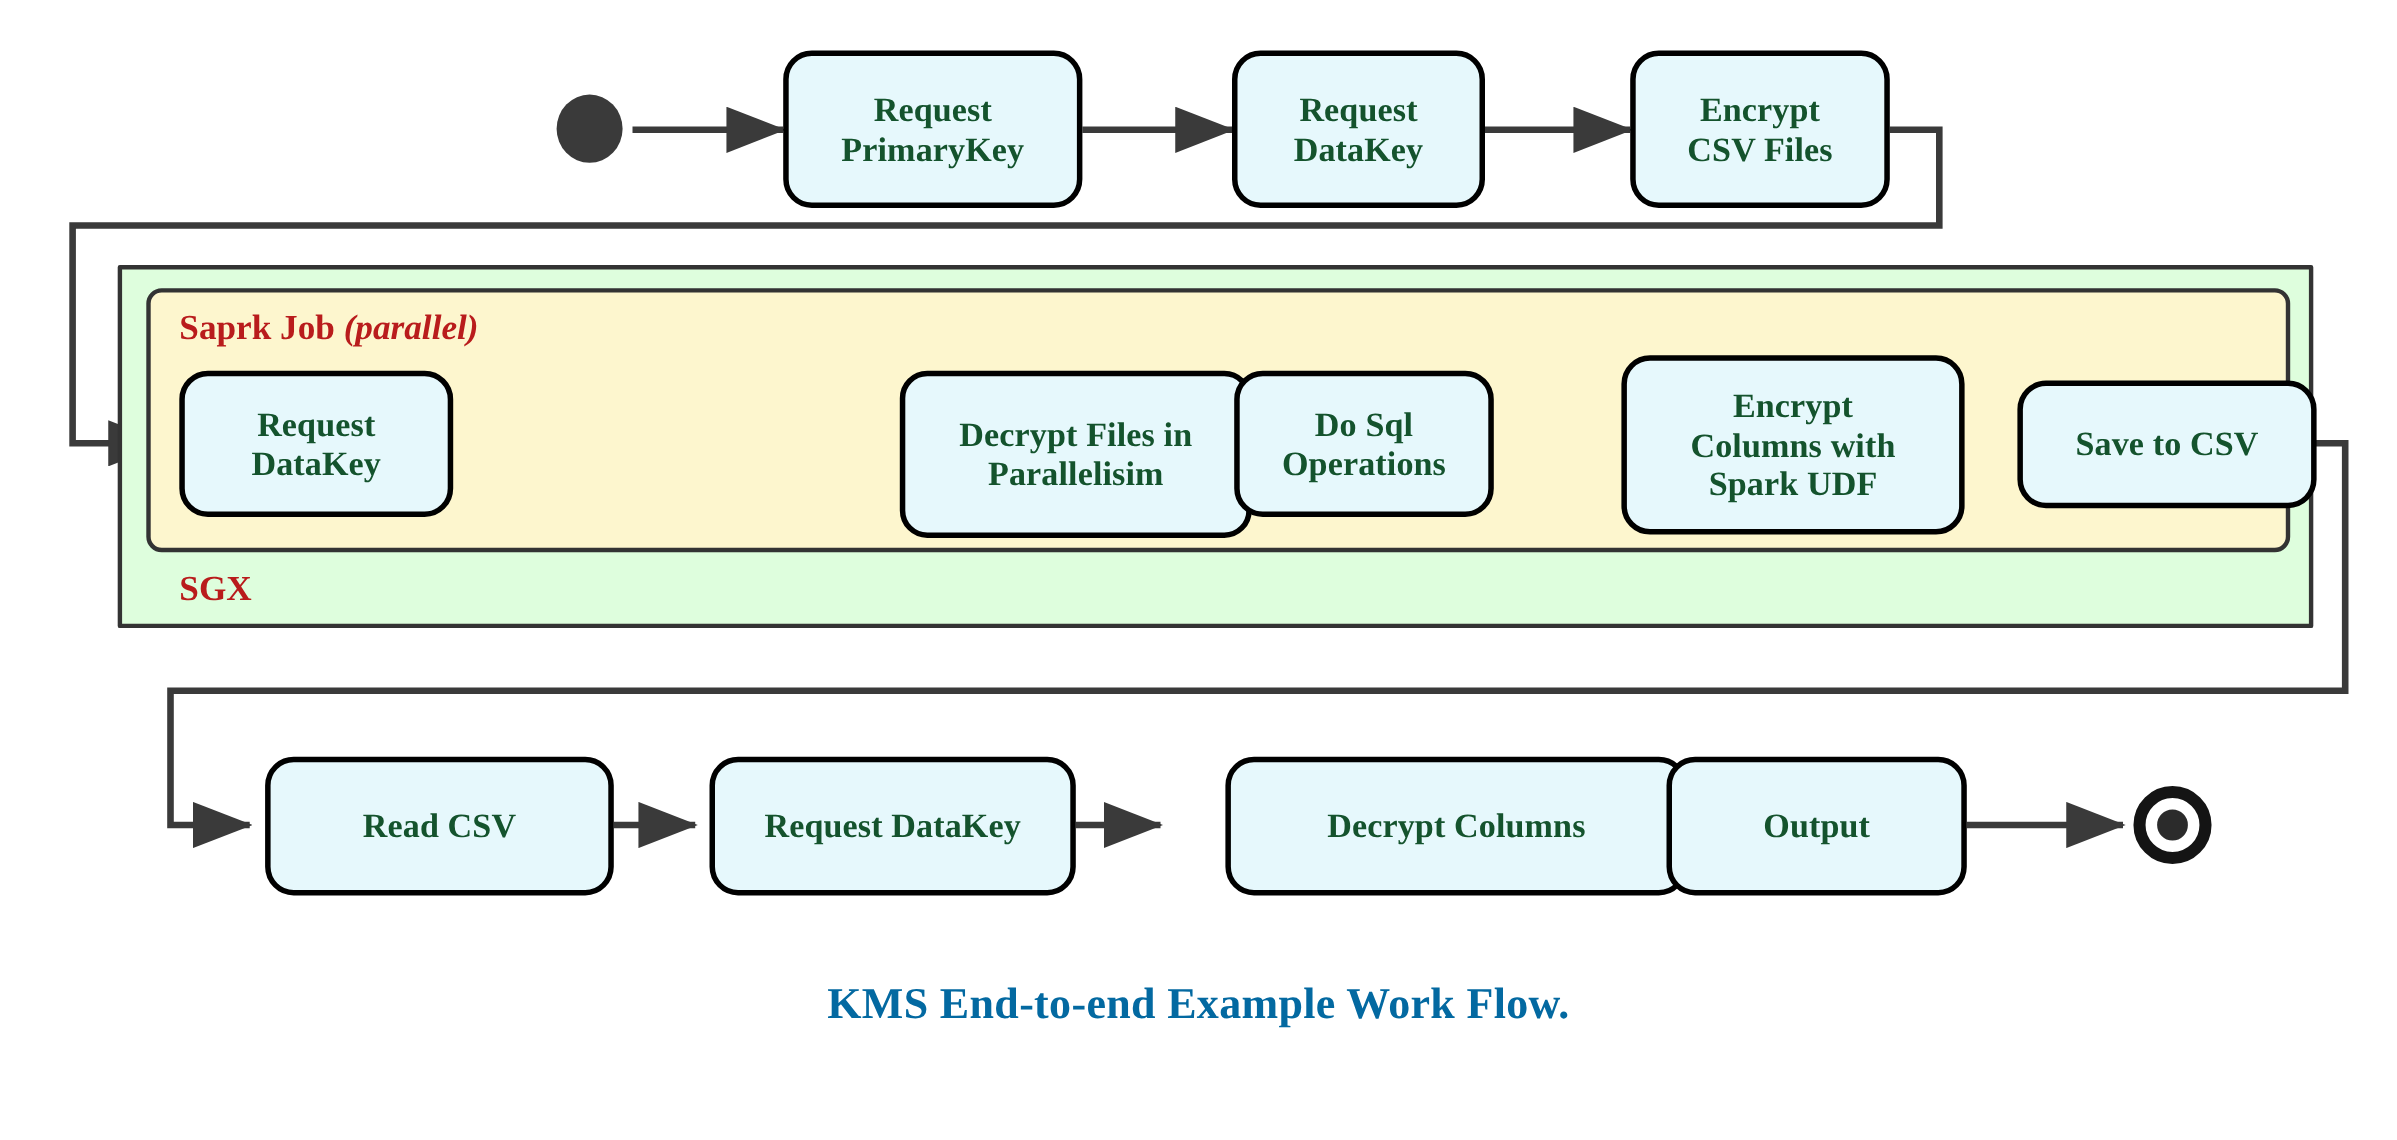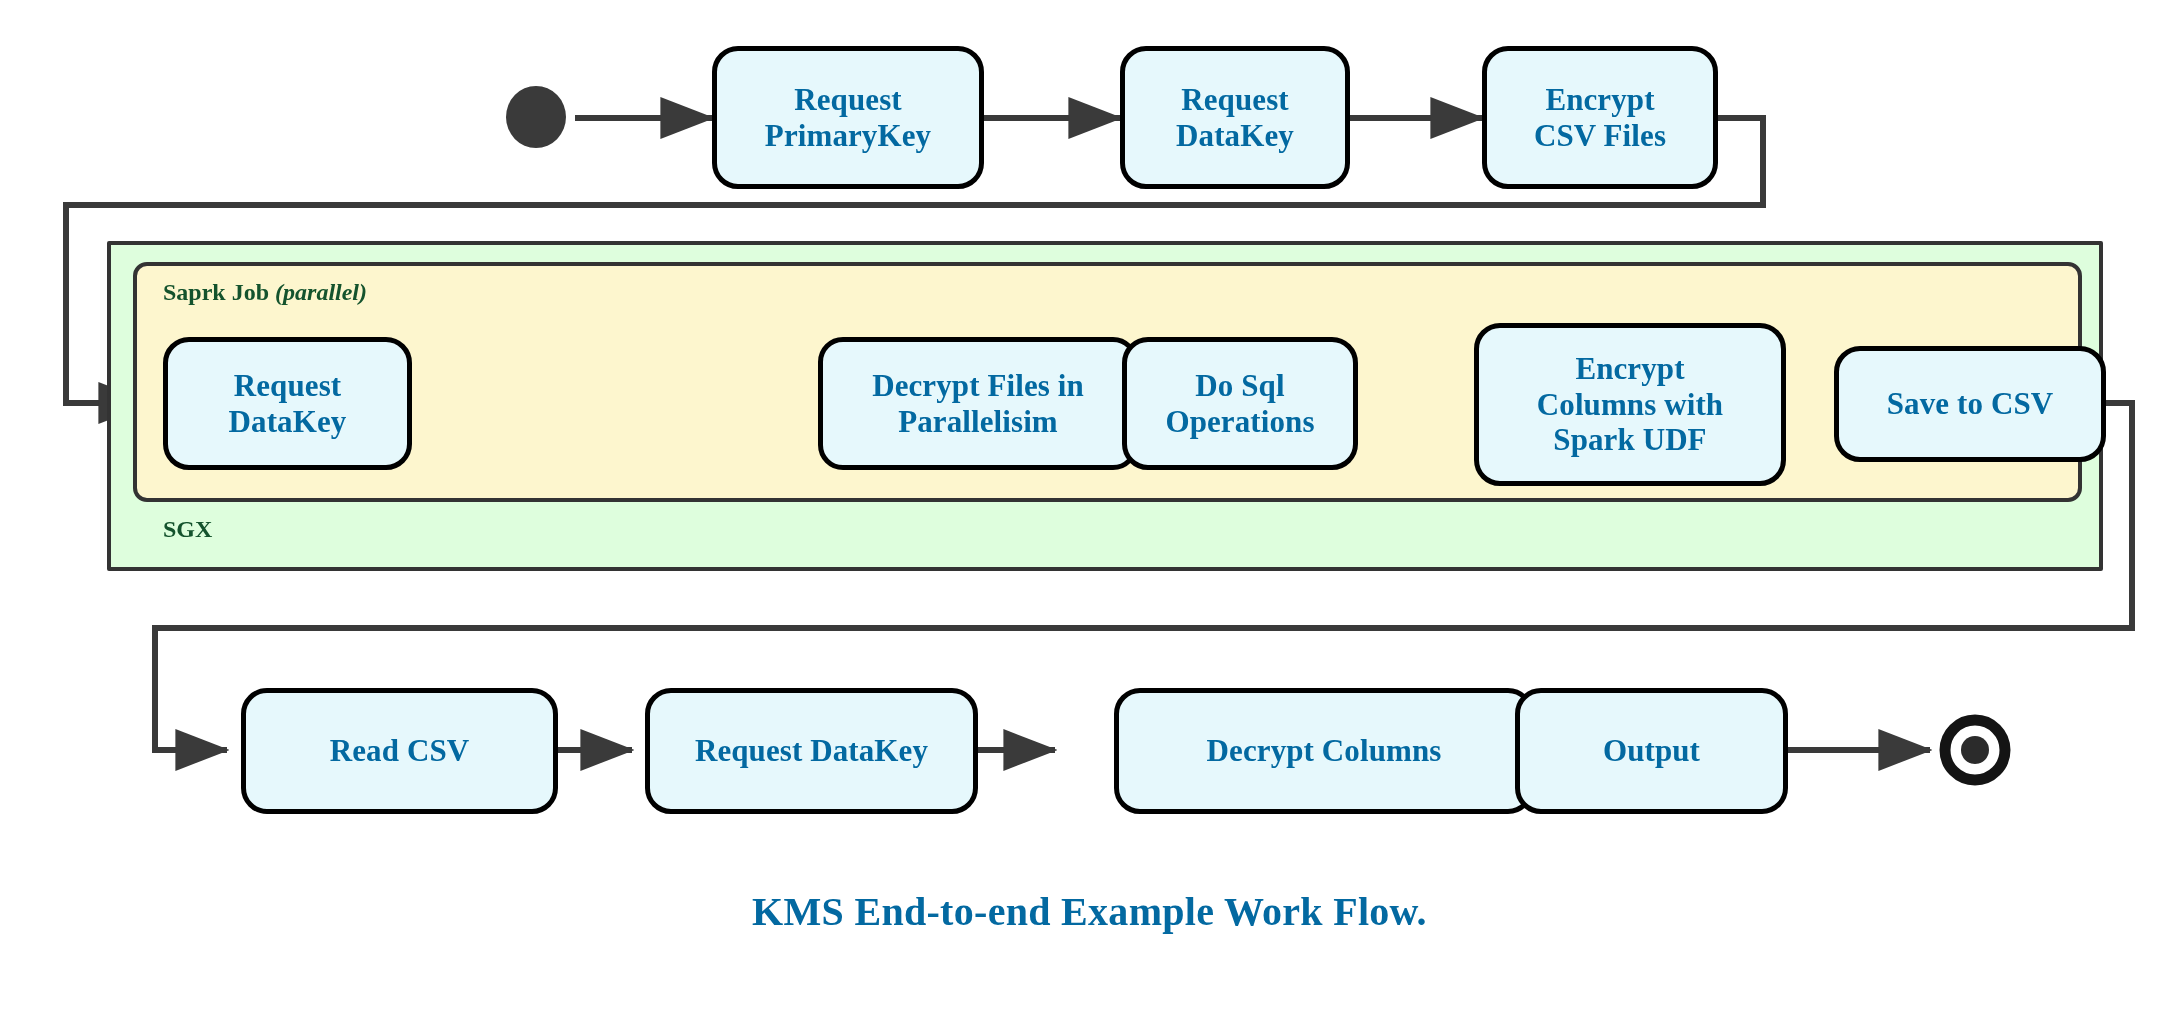--- a/index.html
+++ b/index.html
@@ -29,21 +29,21 @@
   .node {
     position: absolute;
     box-sizing: border-box;
     background: #e6f8fc;
     border: 5px solid #000000;
     border-radius: 26px;
     display: flex;
     align-items: center;
     justify-content: center;
     text-align: center;
-    color: #0369a1;
+    color: #14532d;
     font-weight: bold;
     font-size: 31px;
     line-height: 1.16;
     letter-spacing: 0.1px;
     white-space: pre-line;
     z-index: 4;
   }
   .group-box {
     position: absolute;
     box-sizing: border-box;
@@ -54,23 +54,23 @@
     background: #defedd;
     border-radius: 2px;
   }
   #spark-box {
     background: #fdf6ce;
     border-radius: 14px;
     z-index: 2;
   }
   .group-label {
     position: absolute;
-    color: #14532d;
+    color: #b91c1c;
     font-weight: bold;
-    font-size: 24px;
+    font-size: 32px;
     z-index: 3;
     white-space: nowrap;
   }
   .group-label .paren-italic {
     font-style: italic;
     font-weight: bold;
   }
   #caption {
     position: absolute;
     left: 0;
@@ -142,21 +142,21 @@
   <div class="node" style="left:1120px; top:46px; width:230px; height:143px;">Request
 DataKey</div>
 
   <div class="node" style="left:1482px; top:46px; width:236px; height:143px;">Encrypt
 CSV Files</div>
 
   <div class="node" style="left:163px; top:337px; width:249px; height:133px;">Request
 DataKey</div>
 
 
-  <div class="node" style="left:818px; top:337px; width:320px; height:133px;border-radius:25px;">Decrypt Files in
+  <div class="node" style="left:818px; top:337px; width:320px; height:152px;border-radius:25px;">Decrypt Files in
 Parallelisim</div>
 
   <div class="node" style="left:1122px; top:337px; width:236px; height:133px;">Do Sql
 Operations</div>
 
   <div class="node" style="left:1474px; top:323px; width:312px; height:163px;">Encrypt
 Columns with
 Spark UDF</div>
 
   <div class="node" style="left:1834px; top:346px; width:272px; height:116px;">Save to CSV</div>

